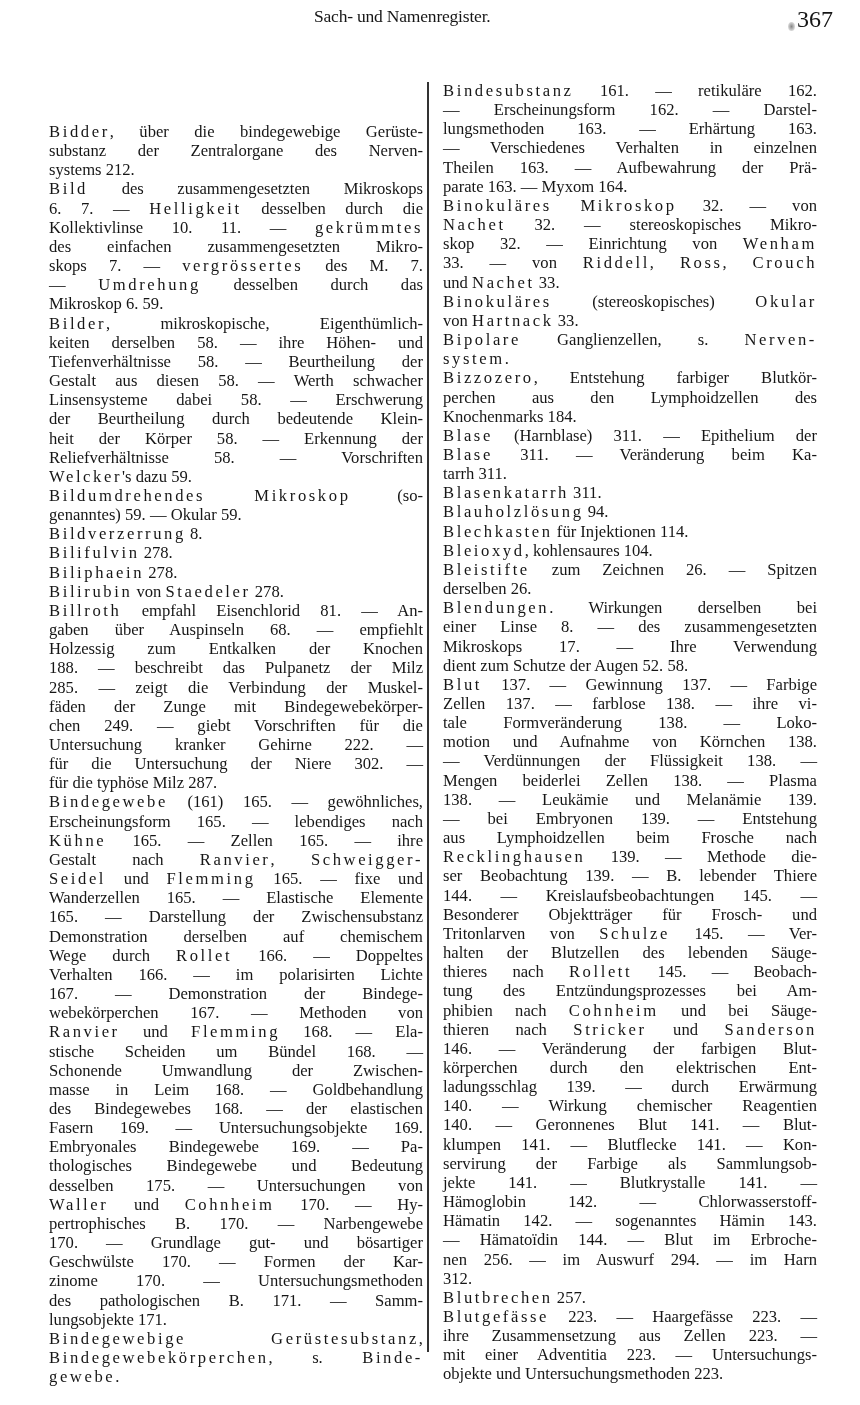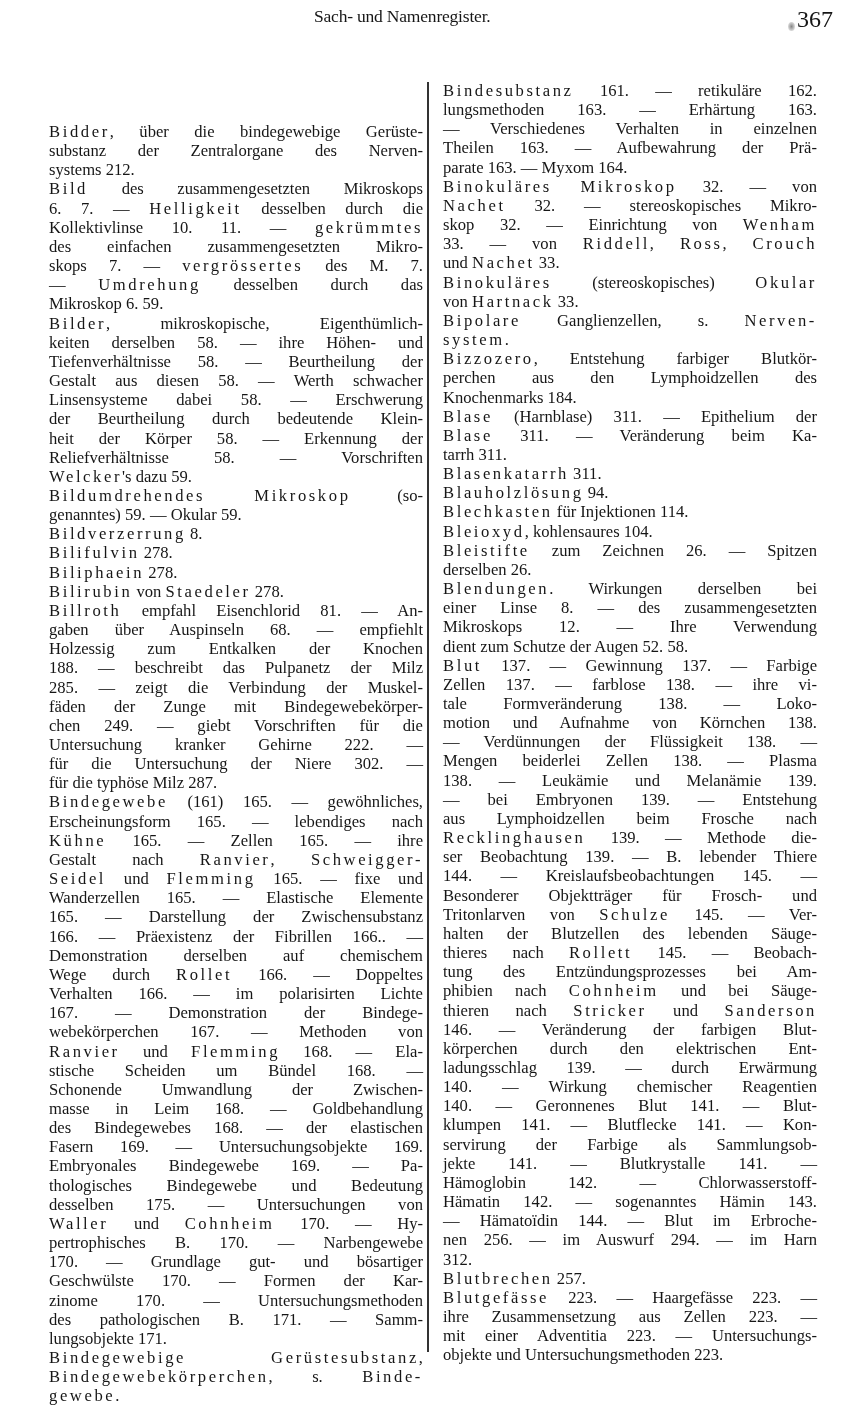--- a/index.html
+++ b/index.html
@@ -83,21 +83,20 @@
       <span class="line last">für die typhöse Milz 287.</span>
     </p>
     <p class="entry">
       <span class="line"><span class="sp">Bindegewebe</span> (161) 165. — gewöhnliches,</span>
       <span class="line">Erscheinungsform 165. — lebendiges nach</span>
       <span class="line"><span class="sp">Kühne</span> 165. — Zellen 165. — ihre</span>
       <span class="line">Gestalt nach <span class="sp">Ranvier</span>, <span class="sp">Schweigger-</span></span>
       <span class="line"><span class="sp">Seidel</span> und <span class="sp">Flemming</span> 165. — fixe und</span>
       <span class="line">Wanderzellen 165. — Elastische Elemente</span>
       <span class="line">165. — Darstellung der Zwischensubstanz</span>
-      <span class="line">166. — Präexistenz der Fibrillen 166.. —</span>
       <span class="line">Demonstration derselben auf chemischem</span>
       <span class="line">Wege durch <span class="sp">Rollet</span> 166. — Doppeltes</span>
       <span class="line">Verhalten 166. — im polarisirten Lichte</span>
       <span class="line">167. — Demonstration der Bindege-</span>
       <span class="line">webekörperchen 167. — Methoden von</span>
       <span class="line"><span class="sp">Ranvier</span> und <span class="sp">Flemming</span> 168. — Ela-</span>
       <span class="line">stische Scheiden um Bündel 168. —</span>
       <span class="line">Schonende Umwandlung der Zwischen-</span>
       <span class="line">masse in Leim 168. — Goldbehandlung</span>
       <span class="line">des Bindegewebes 168. — der elastischen</span>
@@ -118,20 +117,21 @@
     </p>
     <p class="entry">
       <span class="line"><span class="sp">Bindegewebekörperchen</span>, s. <span class="sp">Binde-</span></span>
       <span class="line last"><span class="sp">gewebe</span>.</span>
     </p>
   </div>
 <div class="divider"></div>
 <div class="col right">
     <p class="entry">
       <span class="line"><span class="sp">Bindesubstanz</span> 161. — retikuläre 162.</span>
+      <span class="line">— Erscheinungsform 162. — Darstel-</span>
       <span class="line">lungsmethoden 163. — Erhärtung 163.</span>
       <span class="line">— Verschiedenes Verhalten in einzelnen</span>
       <span class="line">Theilen 163. — Aufbewahrung der Prä-</span>
       <span class="line last">parate 163. — Myxom 164.</span>
     </p>
     <p class="entry">
       <span class="line"><span class="sp">Binokuläres Mikroskop</span> 32. — von</span>
       <span class="line"><span class="sp">Nachet</span> 32. — stereoskopisches Mikro-</span>
       <span class="line">skop 32. — Einrichtung von <span class="sp">Wenham</span></span>
       <span class="line">33. — von <span class="sp">Riddell</span>, <span class="sp">Ross</span>, <span class="sp">Crouch</span></span>
@@ -167,21 +167,21 @@
     <p class="entry">
       <span class="line last"><span class="sp">Bleioxyd</span>, kohlensaures 104.</span>
     </p>
     <p class="entry">
       <span class="line"><span class="sp">Bleistifte</span> zum Zeichnen 26. — Spitzen</span>
       <span class="line last">derselben 26.</span>
     </p>
     <p class="entry">
       <span class="line"><span class="sp">Blendungen</span>. Wirkungen derselben bei</span>
       <span class="line">einer Linse 8. — des zusammengesetzten</span>
-      <span class="line">Mikroskops 12. — Ihre Verwendung</span>
+      <span class="line">Mikroskops 17. — Ihre Verwendung</span>
       <span class="line last">dient zum Schutze der Augen 52. 58.</span>
     </p>
     <p class="entry">
       <span class="line"><span class="sp">Blut</span> 137. — Gewinnung 137. — Farbige</span>
       <span class="line">Zellen 137. — farblose 138. — ihre vi-</span>
       <span class="line">tale Formveränderung 138. — Loko-</span>
       <span class="line">motion und Aufnahme von Körnchen 138.</span>
       <span class="line">— Verdünnungen der Flüssigkeit 138. —</span>
       <span class="line">Mengen beiderlei Zellen 138. — Plasma</span>
       <span class="line">138. — Leukämie und Melanämie 139.</span>

